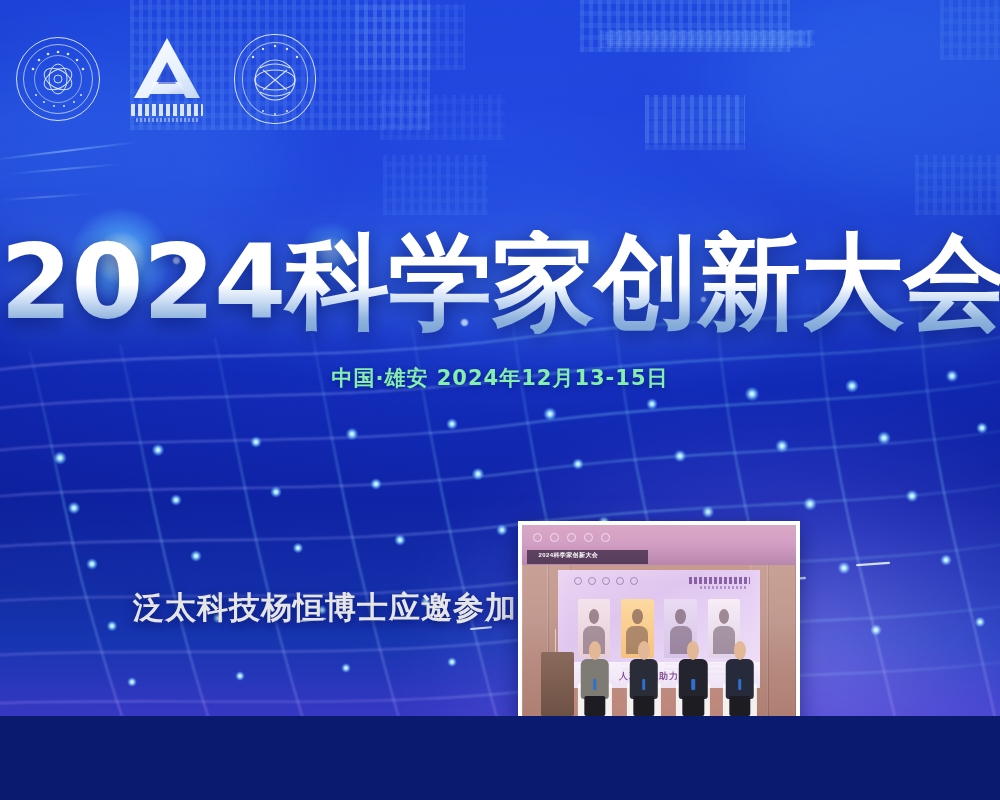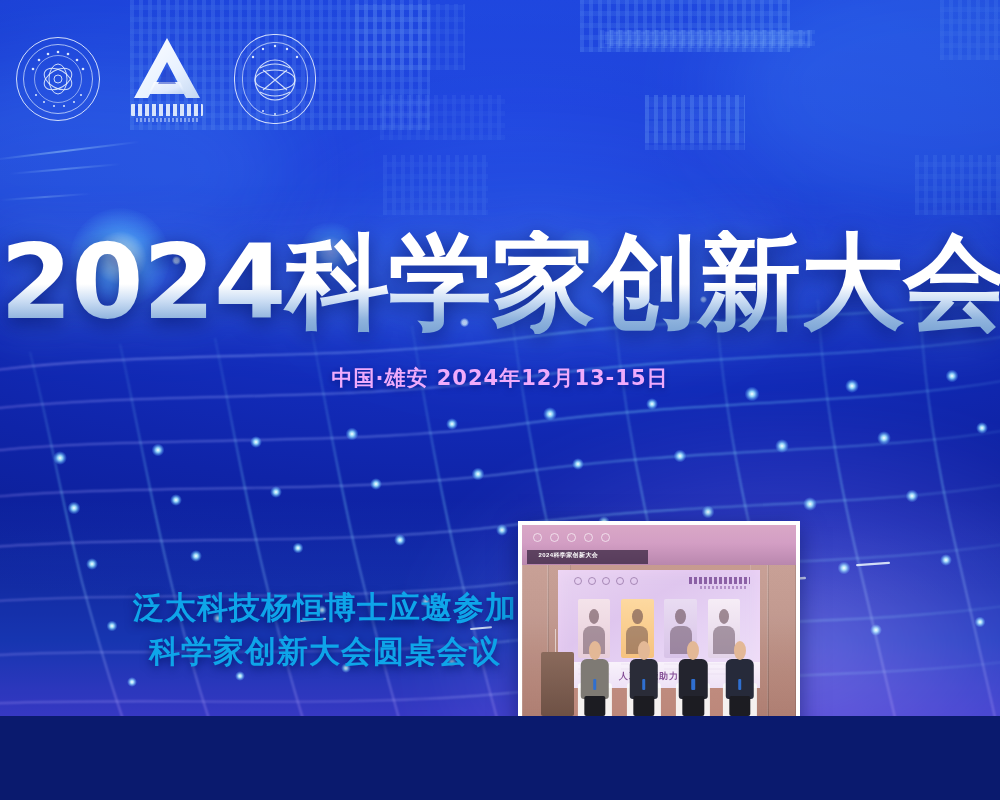--- a/index.html
+++ b/index.html
@@ -100,29 +100,29 @@
   .subtitle{
     margin-top:26px;
     font-family:"DejaVu Sans","Liberation Sans",sans-serif;
     font-size:40px;font-weight:800;color:#ffffff;letter-spacing:2px;
     text-shadow:0 3px 9px rgba(5,20,110,.7);
     white-space:nowrap;
   }
   .meta-line{
     margin-top:30px;
     font-family:"DejaVu Sans","Liberation Sans",sans-serif;
-    font-size:21px;font-weight:600;color:#f0abfc;letter-spacing:1px;
+    font-size:21px;font-weight:600;color:#86efac;letter-spacing:1px;
     text-shadow:0 2px 6px rgba(5,20,110,.6);
     white-space:nowrap;
   }
 
   
   .caption{position:absolute;left:130px;top:585px;width:390px;
     font-family:"DejaVu Sans","Liberation Sans",sans-serif;
-    font-size:31px;font-weight:800;color:#0ea5e9;line-height:1.42;
+    font-size:31px;font-weight:800;color:#e5e5e5;line-height:1.42;
     letter-spacing:1px;text-align:center;
     text-shadow:0 3px 10px rgba(4,18,100,.8);}
   .caption .l2{display:block;}
 
   
   .photo{position:absolute;left:518px;top:521px;width:282px;height:244px;
     background:#fff;padding:4px;box-sizing:border-box;
     box-shadow:0 6px 22px rgba(2,12,80,.55);}
   .photo-inner{position:relative;width:100%;height:100%;overflow:hidden;
     background:#b98d83;}
@@ -403,21 +403,20 @@
     </div>
   </div>
 
   <div class="title-wrap">
     <div class="main-title">2024科学家创新大会</div>
     <div class="meta-line">中国·雄安  2024年12月13-15日</div>
   </div>
 
   <div class="caption">
     <span>泛太科技杨恒博士应邀参加</span>
-    <span class="l2">科学家创新大会圆桌会议</span>
   </div>
 
   <div class="photo">
     <div class="photo-inner">
       <div class="room"></div>
       <div class="wall-panel" style="left:0;width:9%;"></div>
       <div class="wall-panel" style="left:9%;width:8%;"></div>
       <div class="wall-panel" style="right:0;width:10%;"></div>
       <div class="wall-panel" style="right:10%;width:6%;"></div>
 

